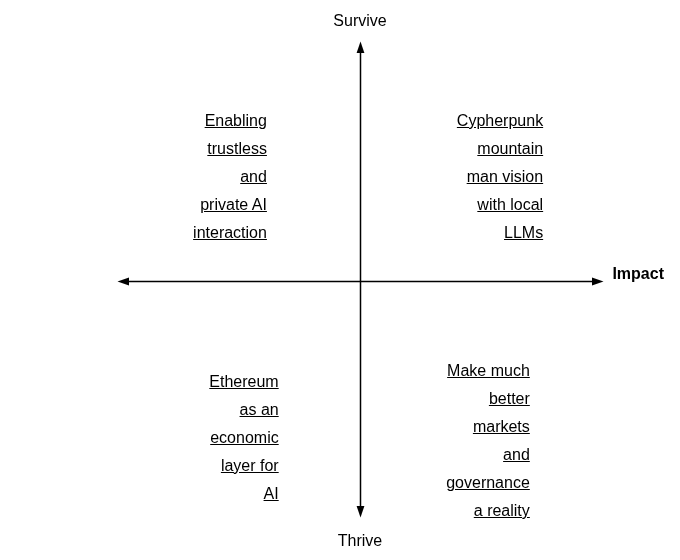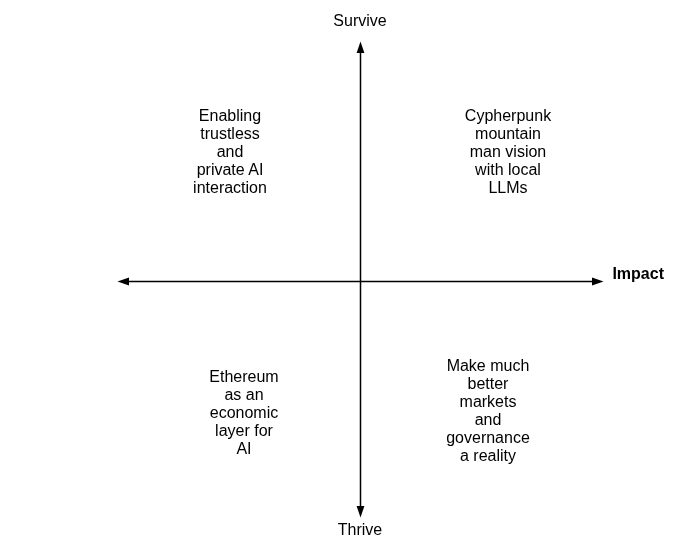--- a/index.html
+++ b/index.html
@@ -28,55 +28,56 @@
     position: absolute;
     line-height: 19px;
     white-space: nowrap;
   }
   .axis-label.center-x {
     transform: translateX(-50%);
   }
   .quad-text {
     position: absolute;
     transform: translateX(-50%);
-    text-align: center;
+    text-align: right;
     white-space: pre-line;
-    line-height: 18px;
+    line-height: 28px;
+    text-decoration: underline;
   }
 </style>
 </head>
 <body>
 
 <div class="canvas">
 
   <svg class="axes-svg" viewBox="0 0 680 560" xmlns="http://www.w3.org/2000/svg">
 
     <line x1="360.5" y1="52" x2="360.5" y2="506" stroke="#000000" stroke-width="1.5"></line>
     <polygon points="360.5,41.5 356.6,53 364.4,53" fill="#000000"></polygon>
     <polygon points="360.5,517.5 356.6,506 364.4,506" fill="#000000"></polygon>
 
     <line x1="129" y1="281.5" x2="592" y2="281.5" stroke="#000000" stroke-width="1.5"></line>
     <polygon points="117.5,281.5 129,277.6 129,285.4" fill="#000000"></polygon>
     <polygon points="603.5,281.5 592,277.6 592,285.4" fill="#000000"></polygon>
   </svg>
 
   <div class="axis-label center-x" style="left:360px; top:11px;">Survive</div>
 
-  <div class="axis-label center-x" style="left:360px; top:520px;">Thrive</div>
+  <div class="axis-label center-x" style="left:360px; top:531px;">Thrive</div>
 
 
   <div class="axis-label" style="right:16px; top:264px;font-weight:bold;">Impact</div>
 
   <div class="quad-text" style="left:230px; top:107px;">Enabling
 trustless
 and
 private AI
 interaction</div>
 
-  <div class="quad-text" style="left:500px; top:107px;margin-left:8px;">Cypherpunk
+  <div class="quad-text" style="left:500px; top:107px;">Cypherpunk
 mountain
 man vision
 with local
 LLMs</div>
 
   <div class="quad-text" style="left:244px; top:368px;">Ethereum
 as an
 economic
 layer for
 AI</div>

